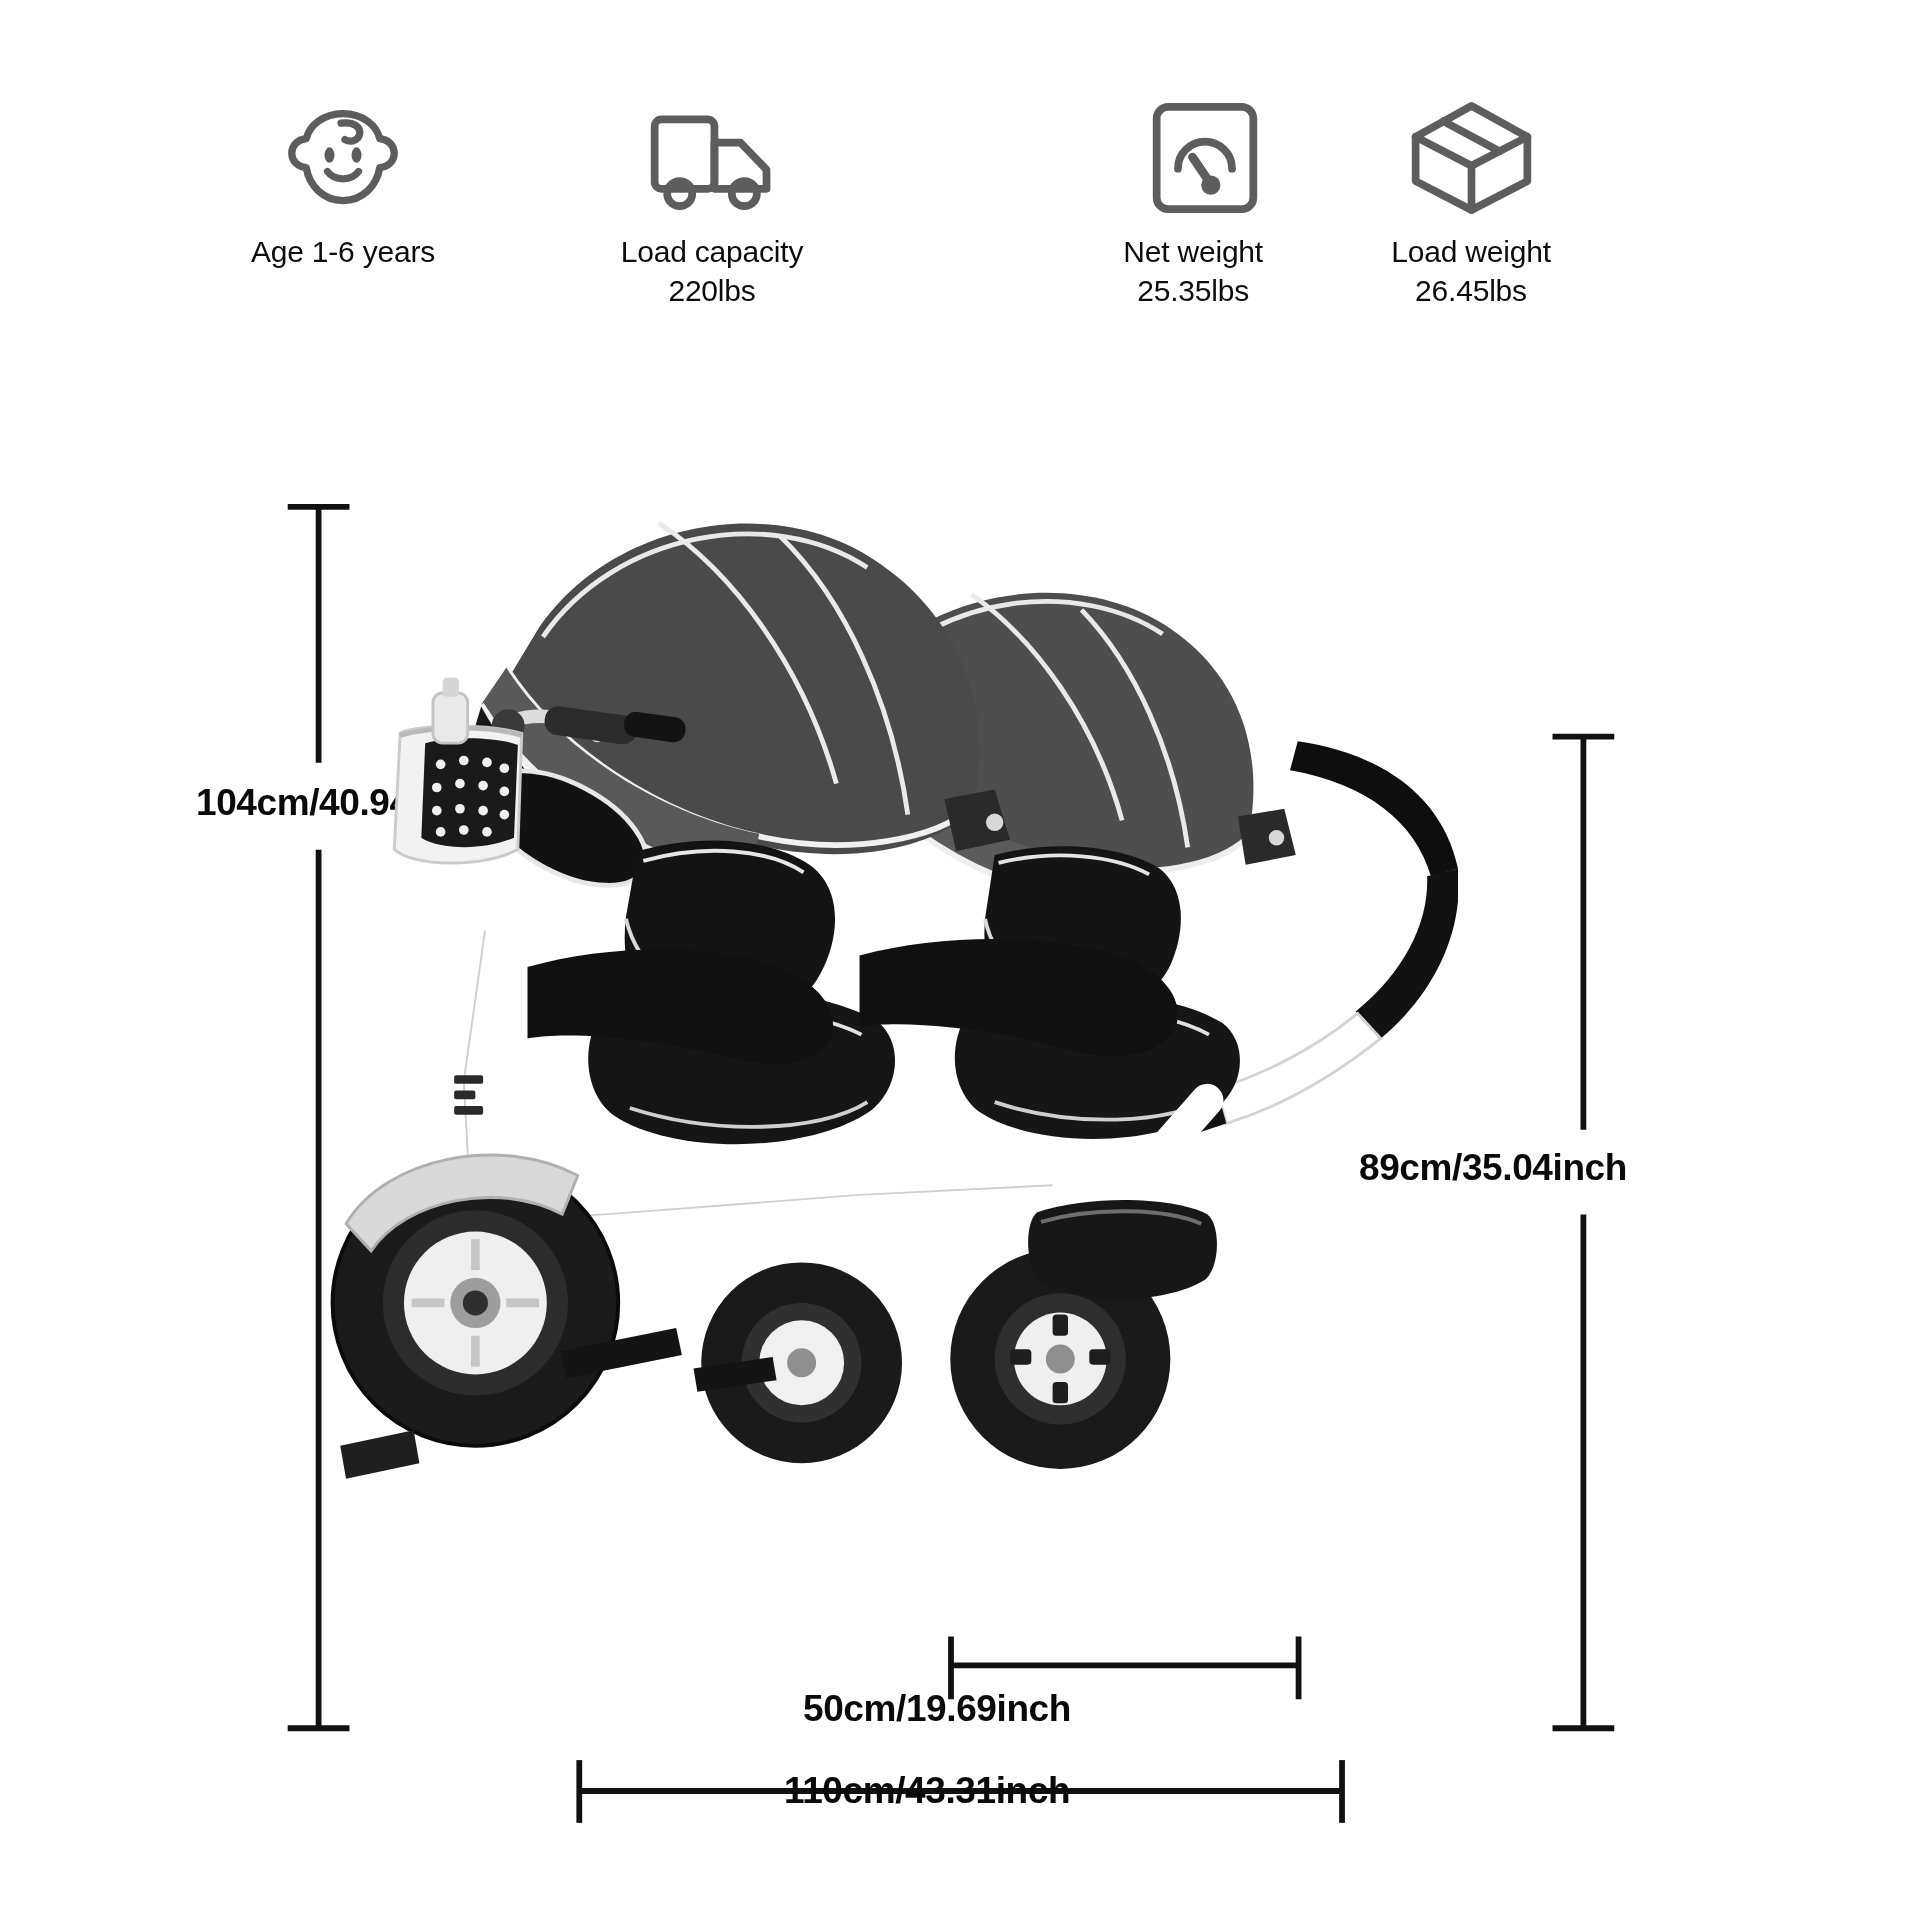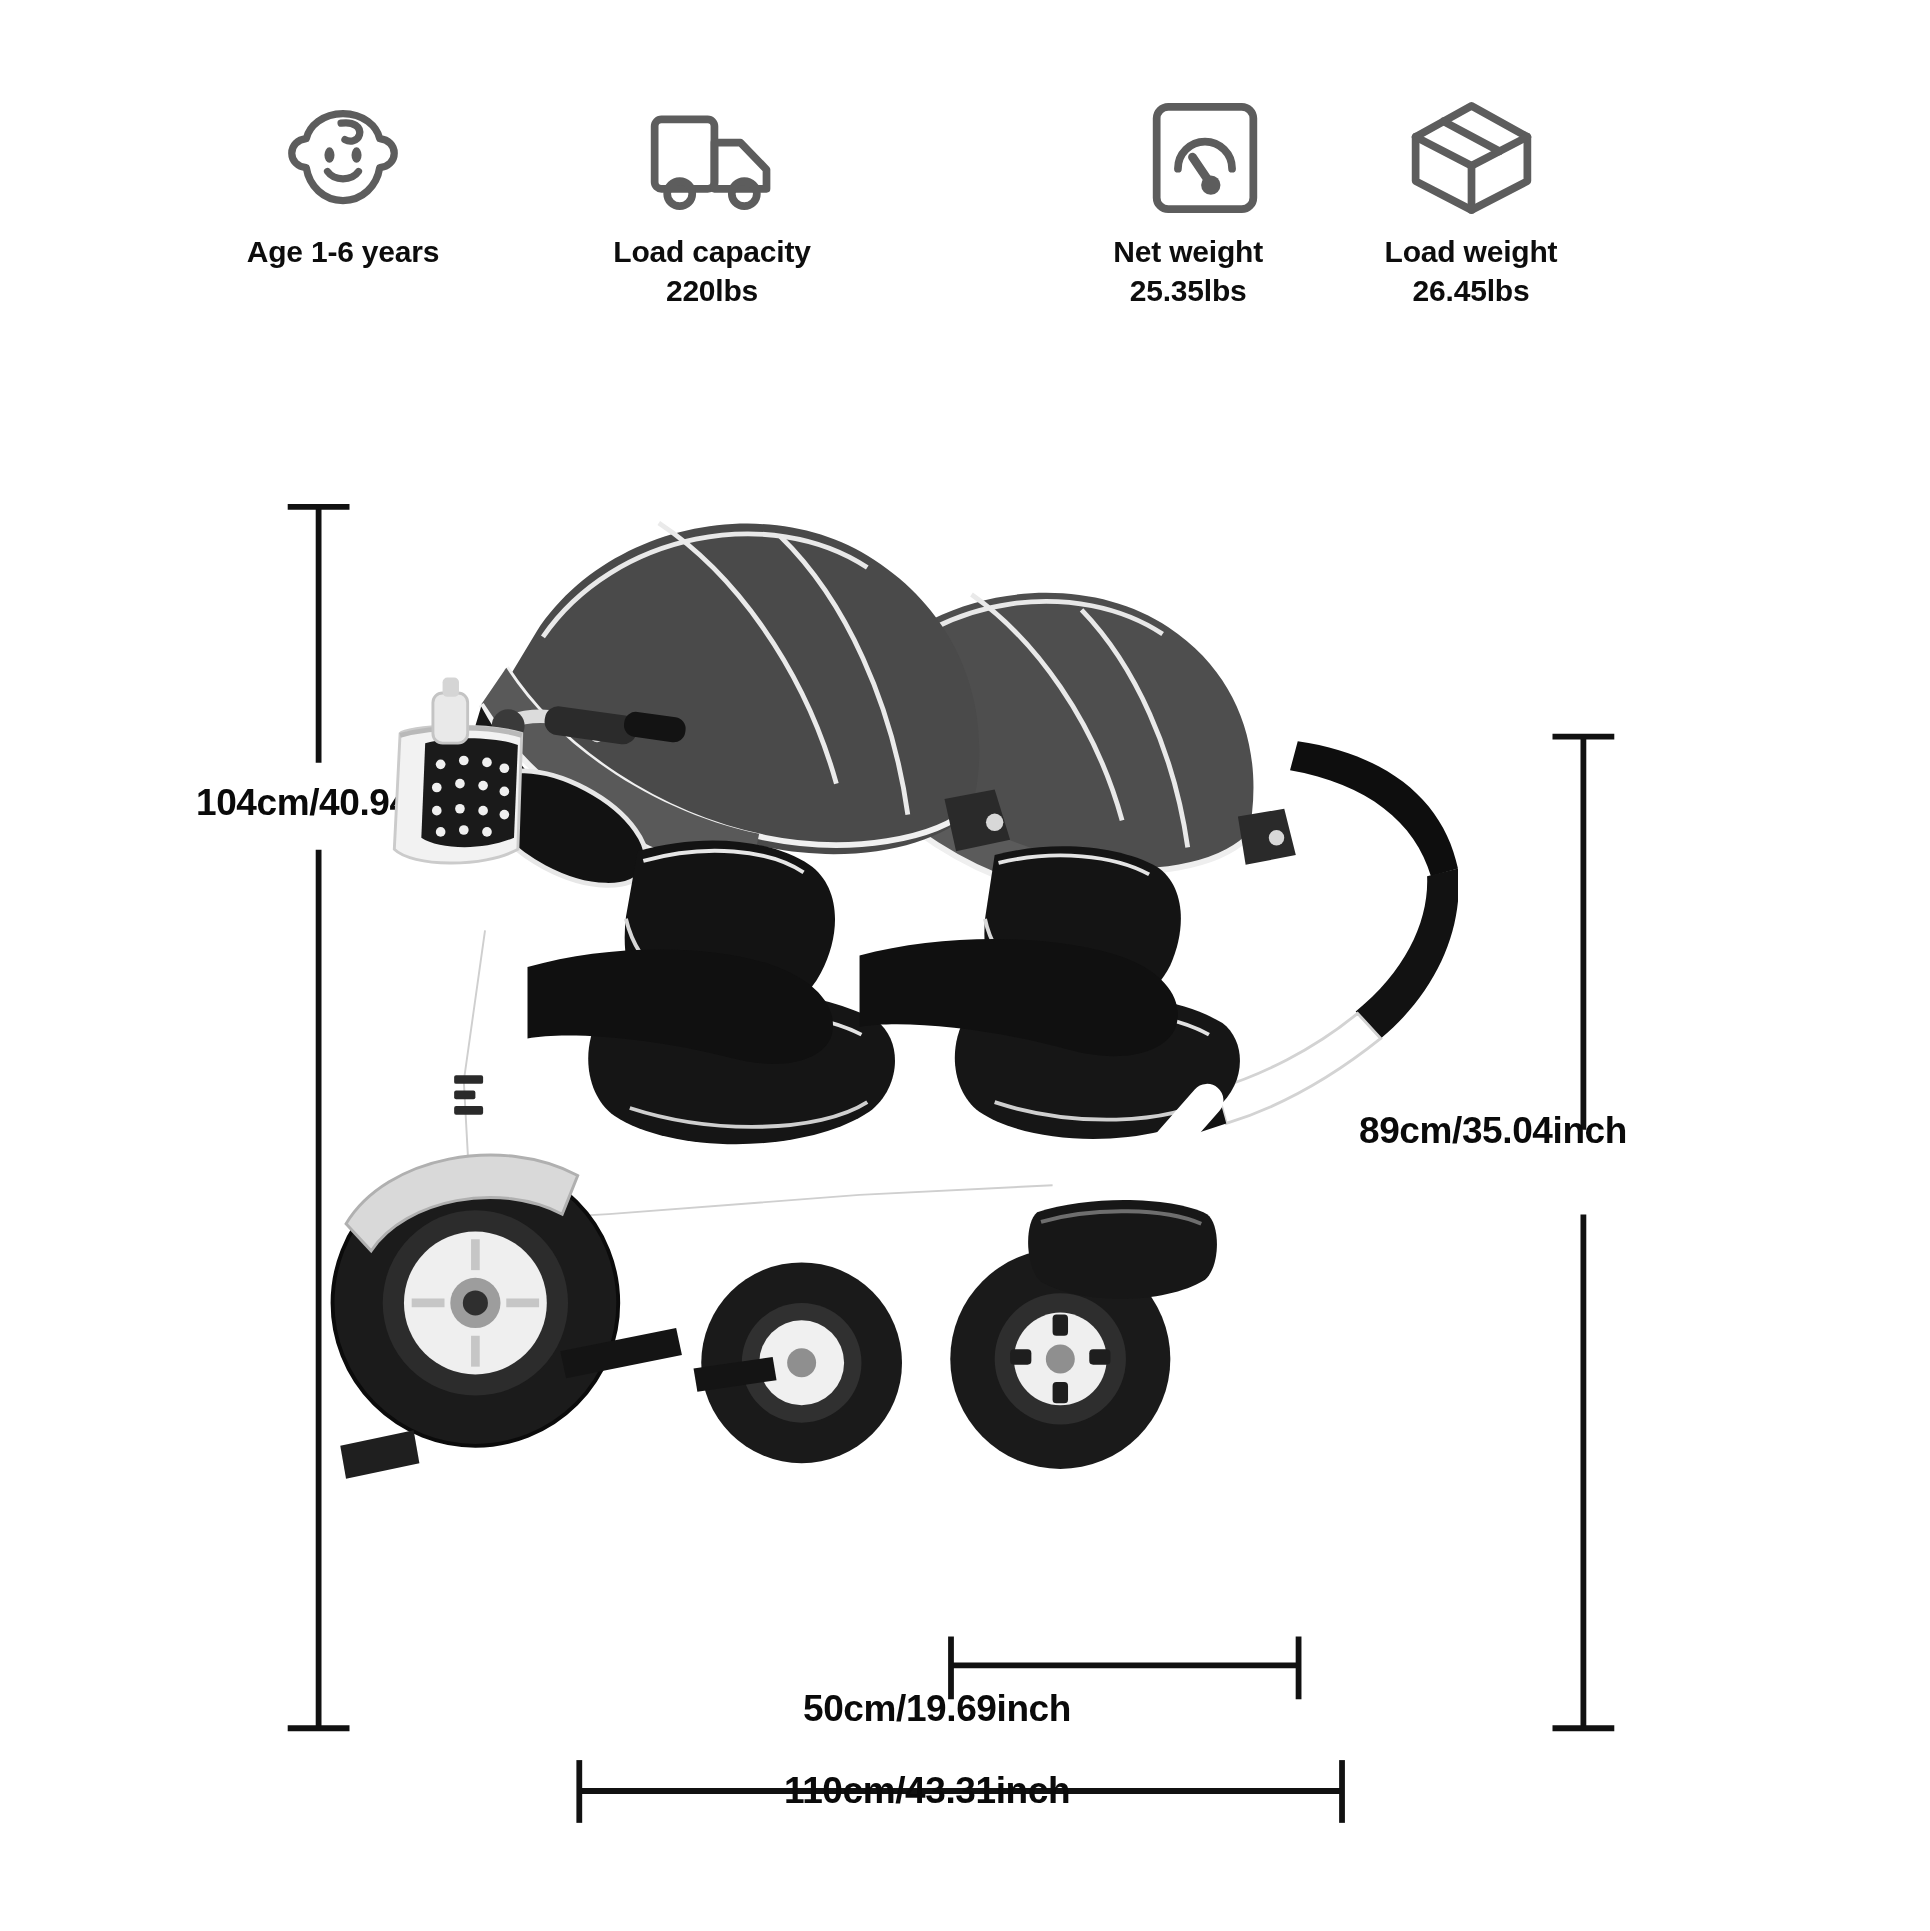--- a/index.html
+++ b/index.html
@@ -35,21 +35,21 @@
   .spec-icon {
     height: 121px;
     display: flex;
     align-items: center;
     justify-content: center;
   }
   .spec-label {
     margin-top: 15.4px;
     text-align: center;
     font-size: 30px;
-    font-weight: bold;
+    font-weight: normal;
     color: #0d0d0d;
     line-height: 1.28;
     letter-spacing: -0.2px;
     white-space: pre-line;
   }
 
   
   #spec-age     { margin-left: 169px; }
   #spec-load    { margin-left: 21px; justify-content: center; }
   #spec-net     { margin-left: 29px; align-items: flex-end; }
@@ -67,21 +67,21 @@
   
   .dim-label {
     position: absolute;
     font-size: 37px;
     font-weight: bold;
     color: #0a0a0a;
     white-space: nowrap;
     letter-spacing: -0.4px;
   }
   #dim-height-label { left: 196px; top: 782px; }
-  #dim-handle-label { left: 1359px; top: 1110px; }
+  #dim-handle-label { left: 1359px; top: 1147px; }
   #dim-wheelbase-label { left: 803px; top: 1688px; }
   #dim-width-label { left: 784px; top: 1770px; }
 
   svg.dim-svg {
     position: absolute;
     left: 0;
     top: 0;
     width: 1930px;
     height: 1931px;
     pointer-events: none;

